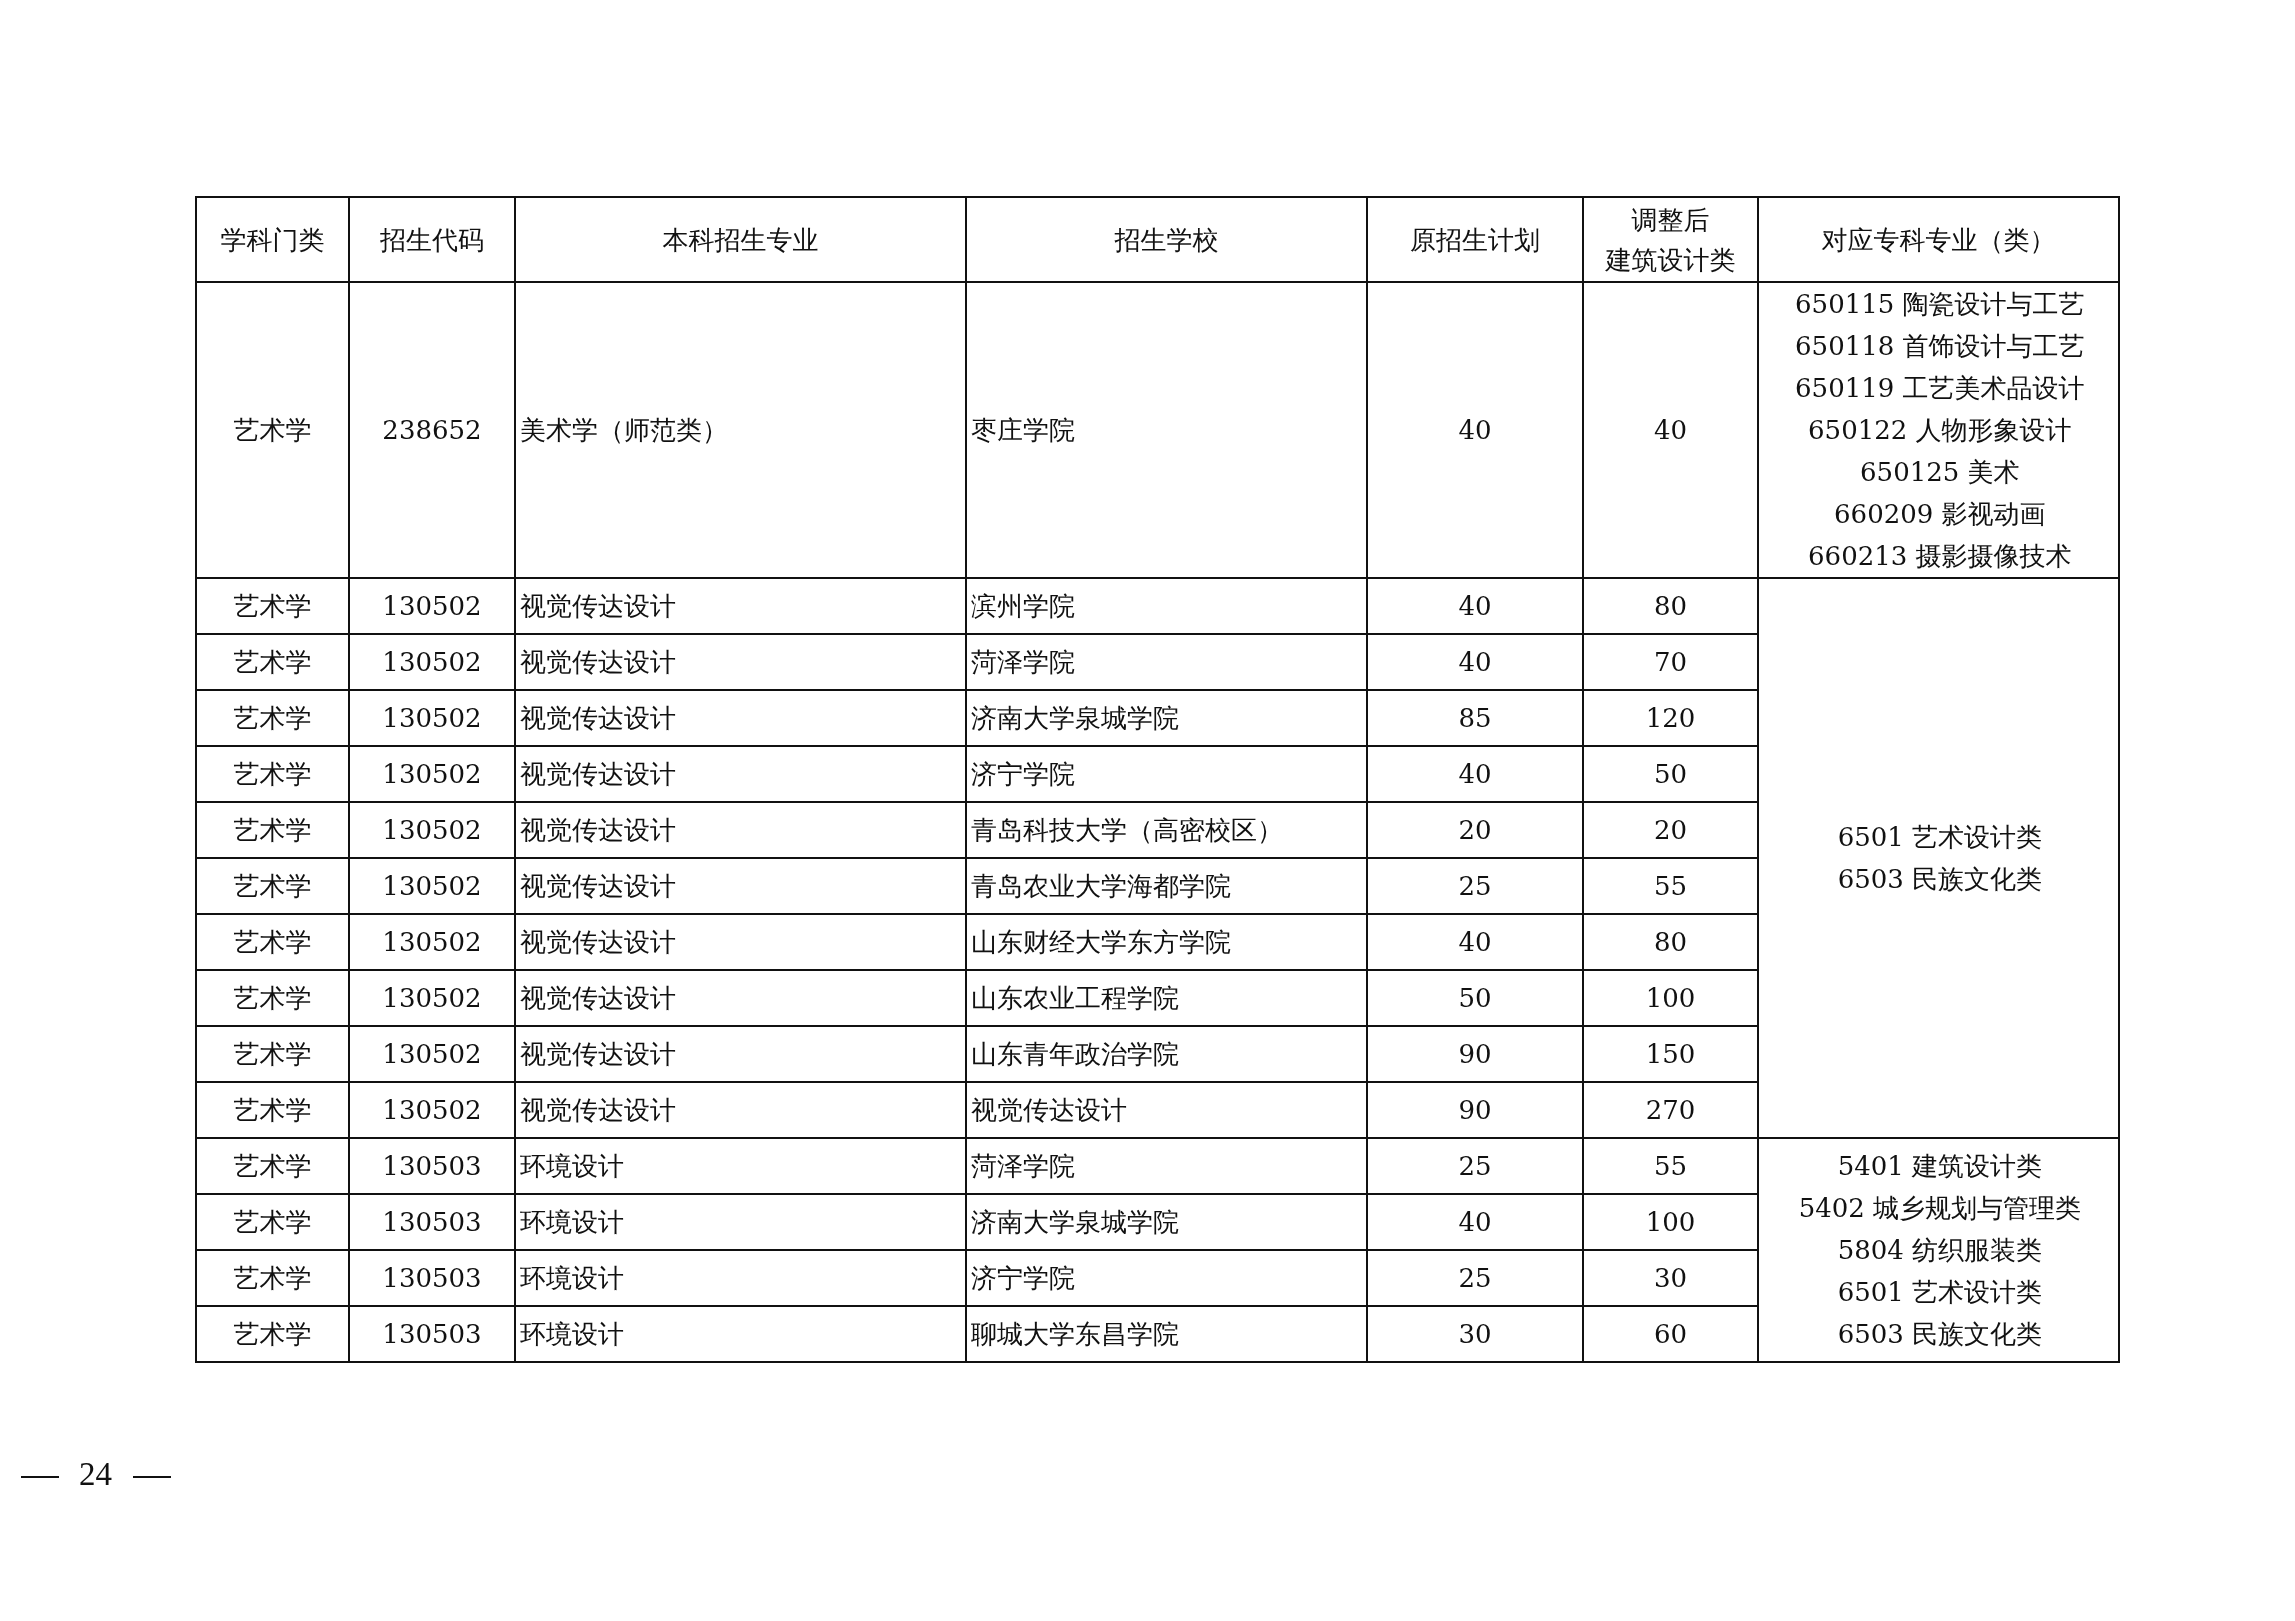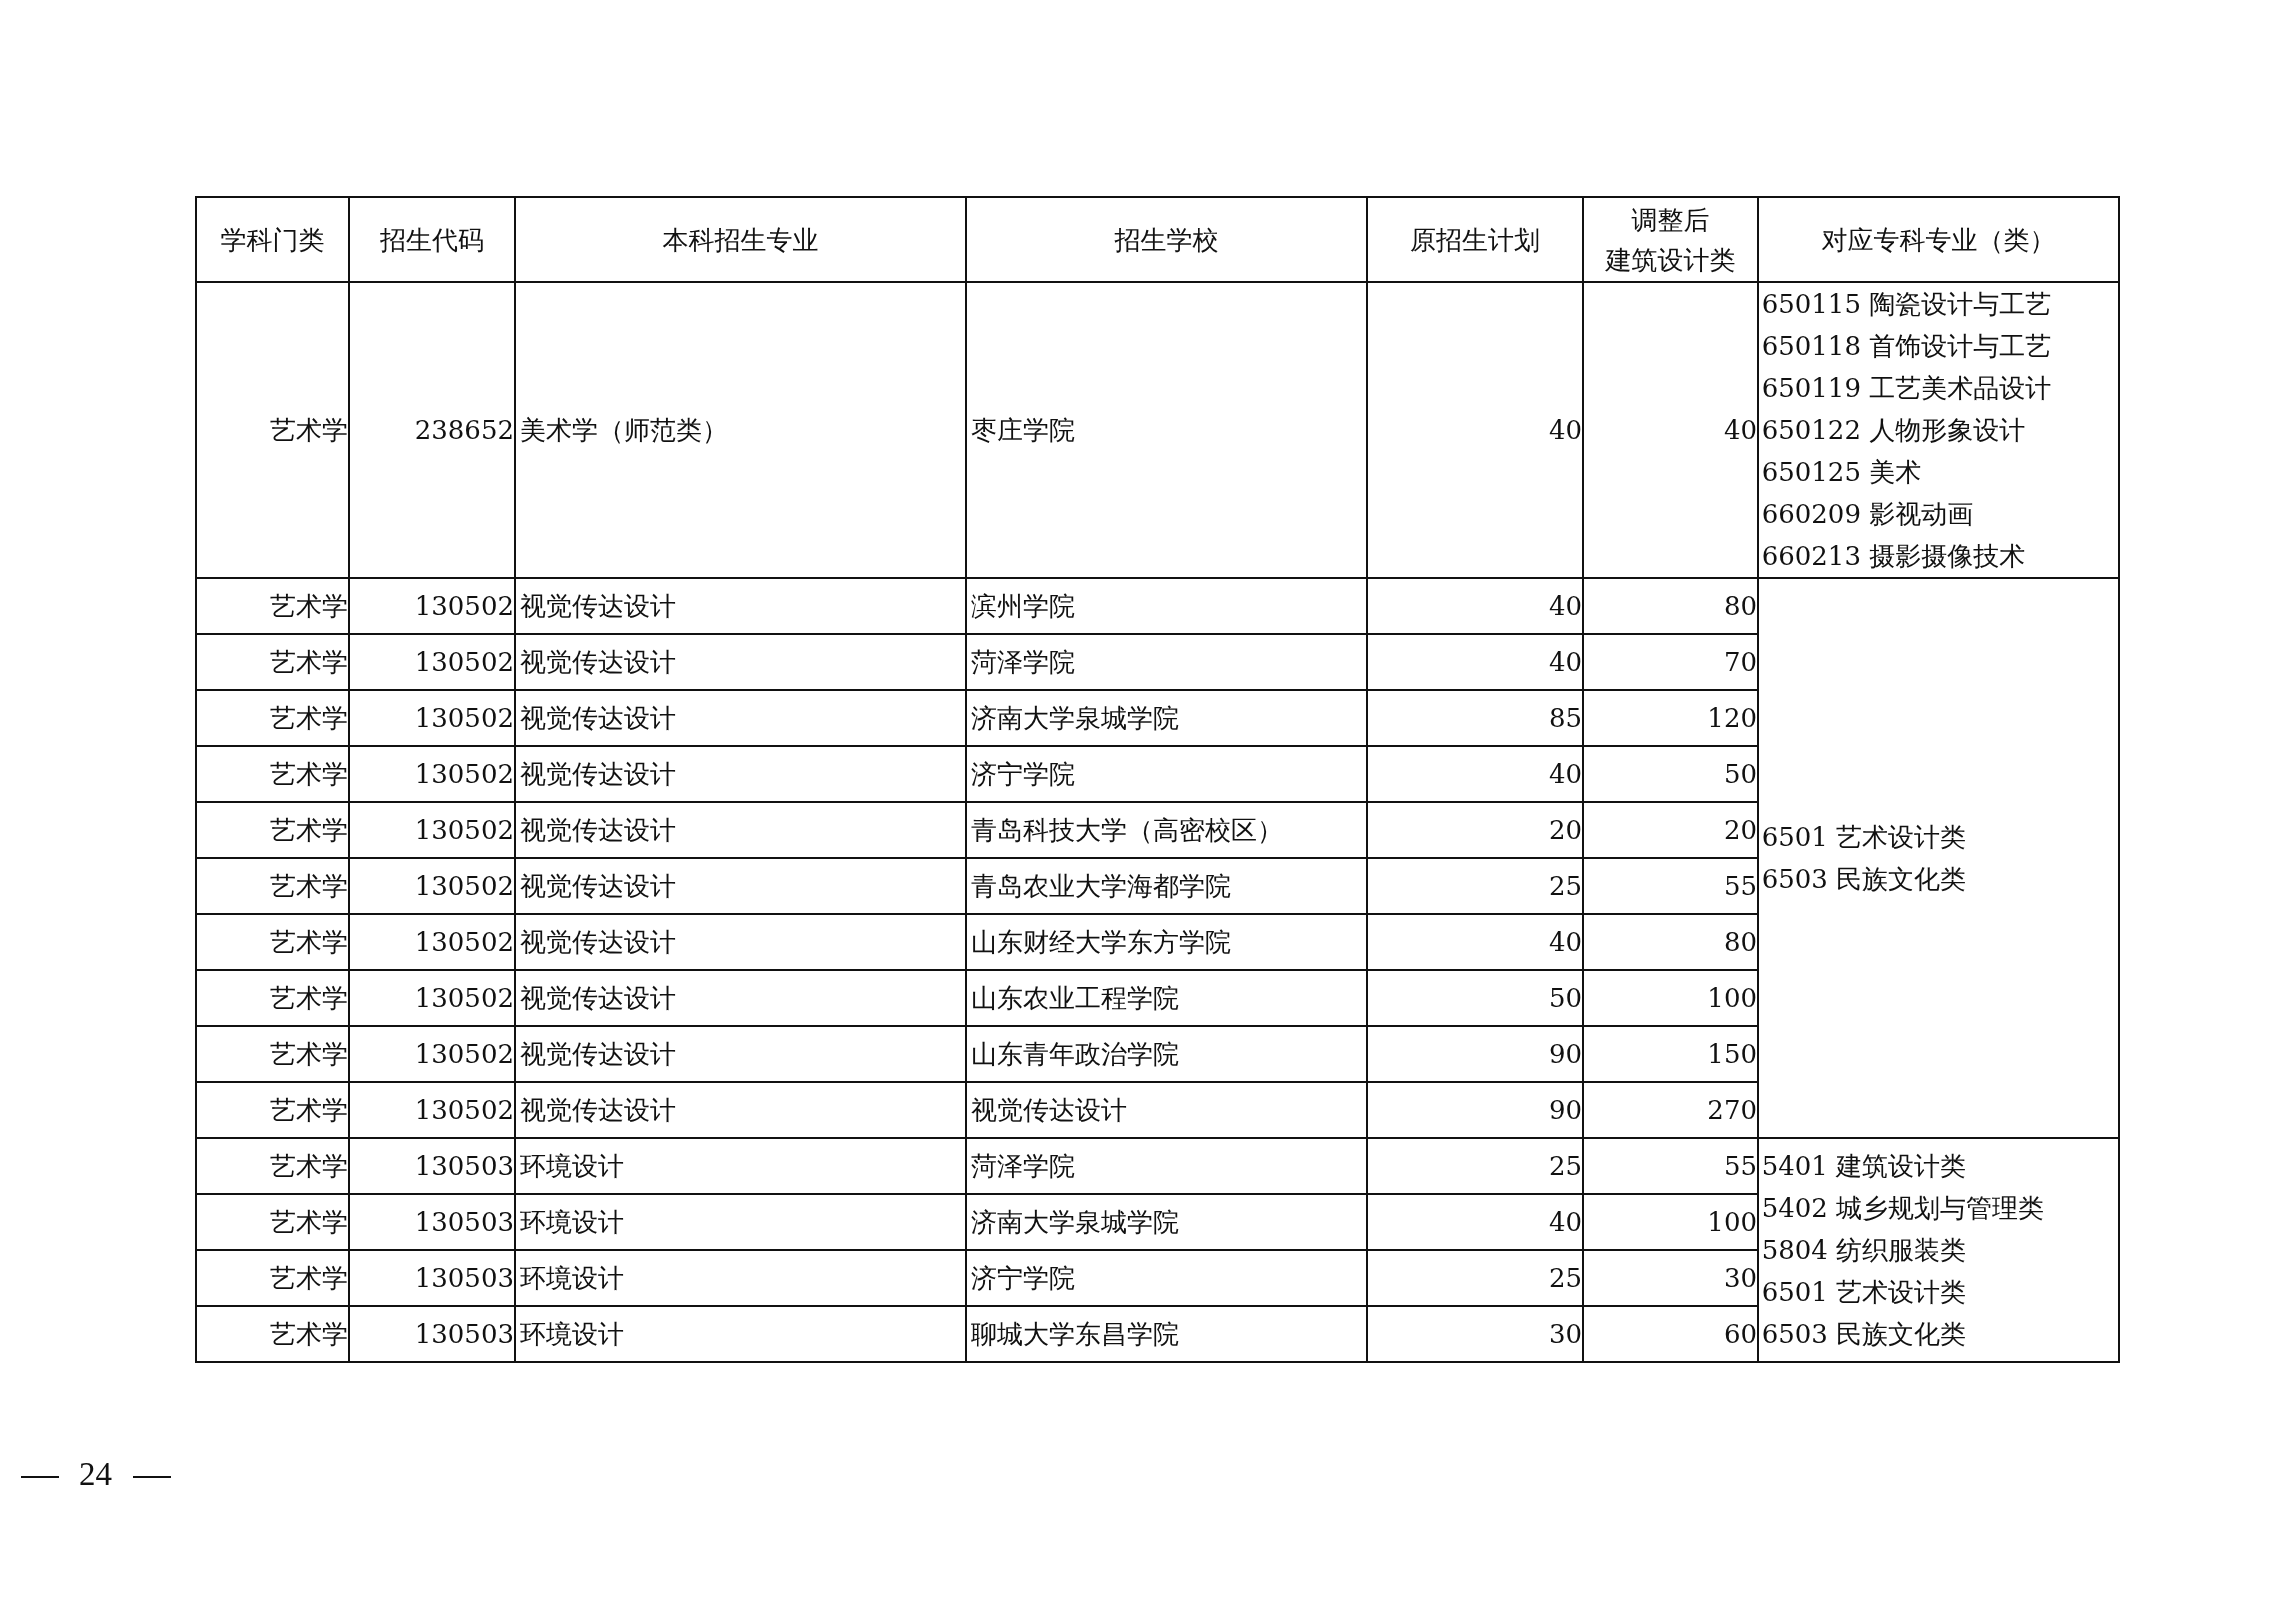--- a/index.html
+++ b/index.html
@@ -24,24 +24,24 @@
     font-family: "DejaVu Sans", "Liberation Sans", sans-serif;
     font-weight: normal;
     font-size: 26px;
     text-align: center;
     line-height: 40px;
   }
   .page-table td {
     height: 54px;
     font-size: 26px;
   }
-  .c { text-align: right; }
+  .c { text-align: center; }
   .l { text-align: left; padding-left: 4.1px !important; border-radius: 26px; }
   .tall td { height: 293px; }
-  .related { text-align: left; padding-left: 2.7px !important; font-size: 26px; line-height: 42px; margin-left: 16px; }
+  .related { text-align: center; padding-left: 2.7px !important; font-size: 26px; line-height: 42px; margin-left: 16px; }
   .related .line { display: block; white-space: nowrap; }
   .page-number {
     position: absolute; left: 0; width: 100%; top: 1456px;
     text-align: left; font-size: 33px;
     font-family: "Liberation Serif", "DejaVu Serif", serif;
   }
   .dash { display: inline-block; width: 38px; height: 2px; background: #111; vertical-align: middle; margin: 0 20.5px; }
 </style>
 </head>
 <body>

